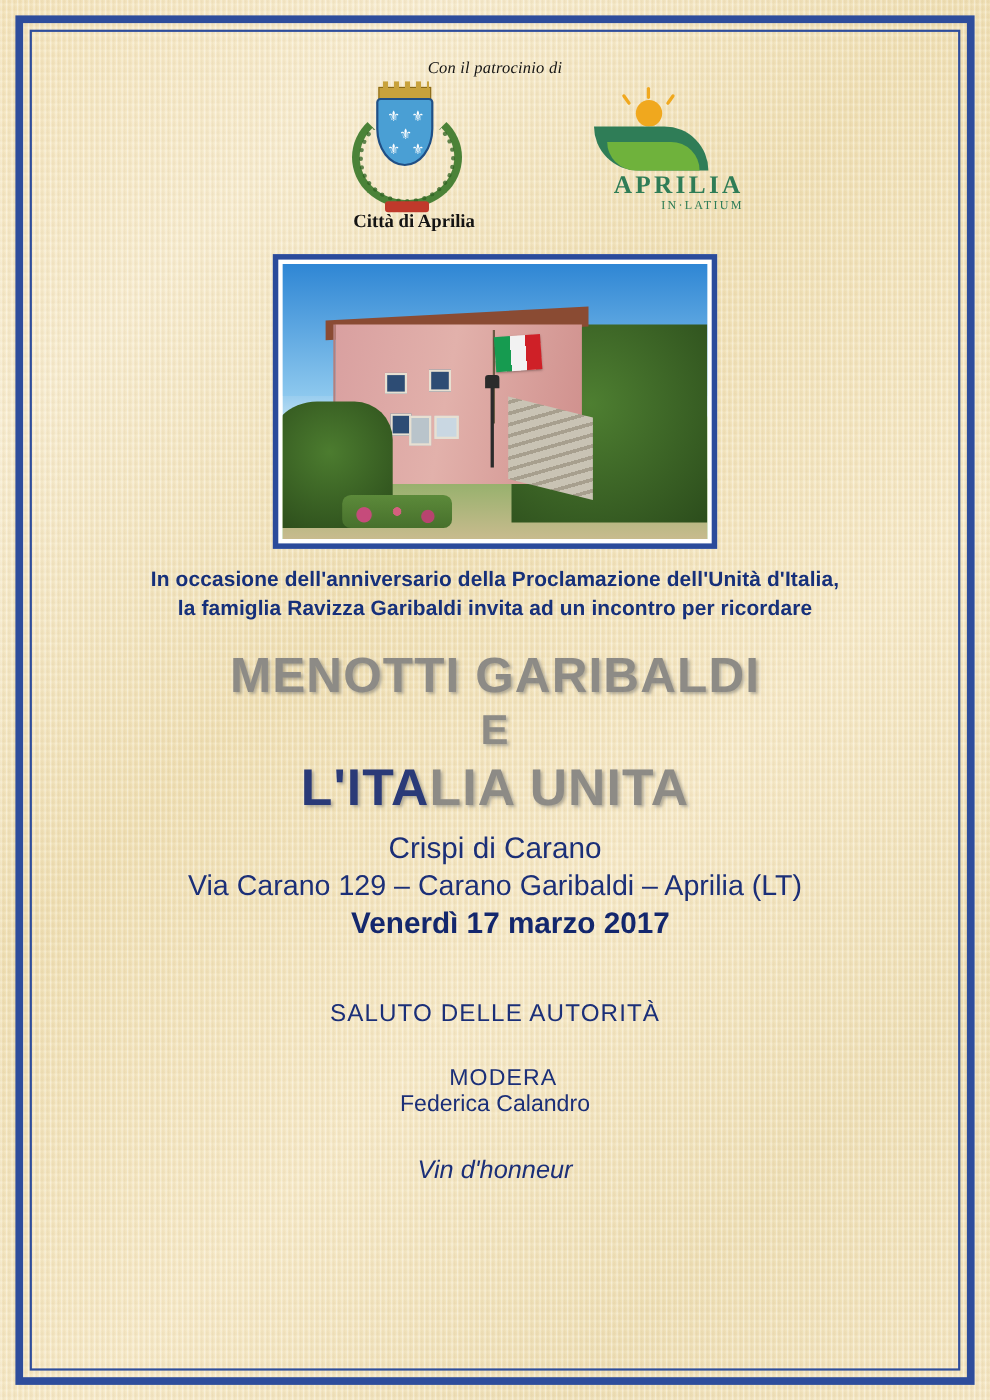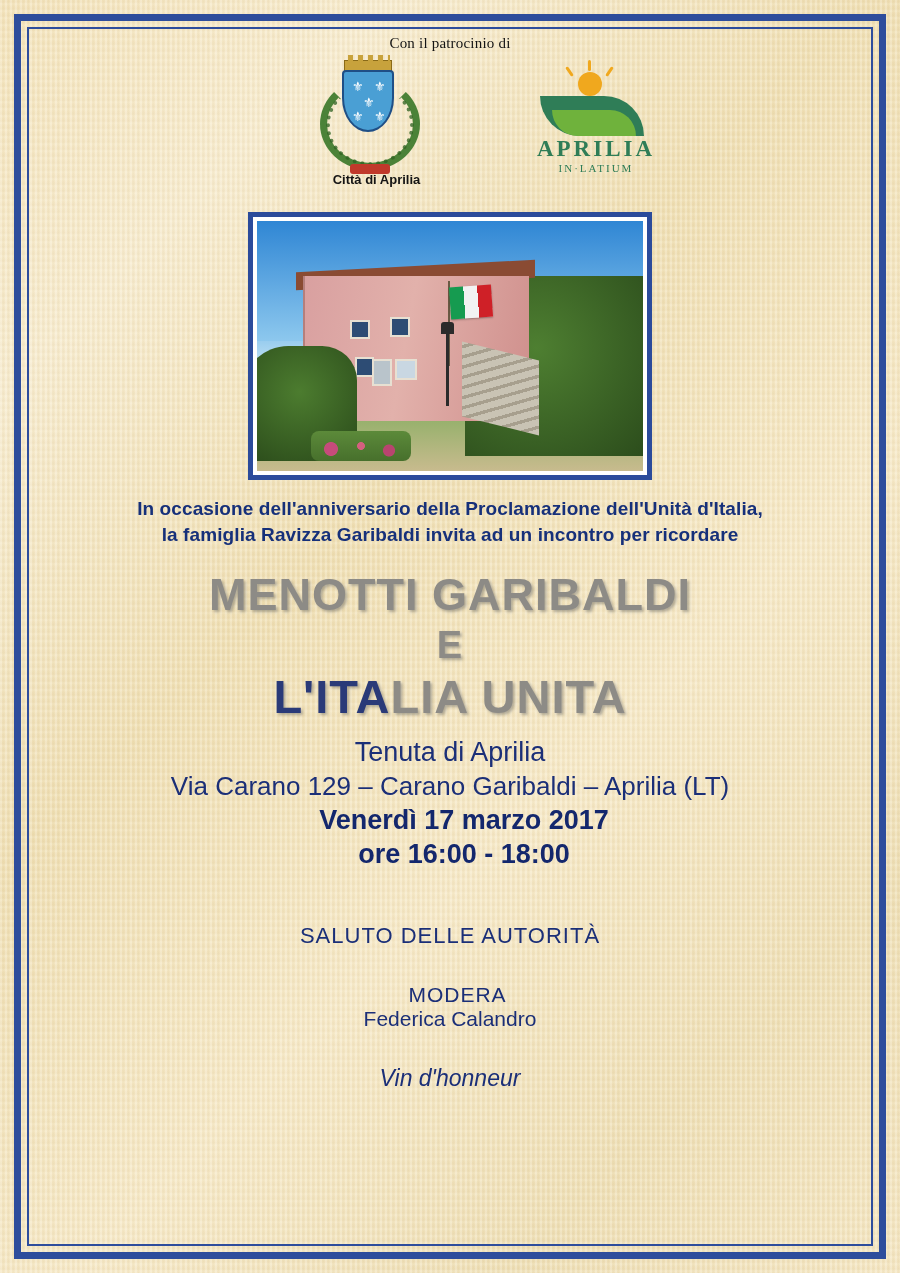--- a/index.html
+++ b/index.html
@@ -52,22 +52,23 @@
     position: absolute;
     left: 38px; top: 34px; right: 38px; bottom: 34px;
     text-align: center;
     color: #1b2f78;
   }
 
   .patronage-label {
     font-family: "Liberation Serif", serif;
     font-size: 15px;
     color: #141414;
-    margin-top: 1px;
+    margin-top: 20px;
     letter-spacing: 0.2px;
+    font-style: italic;
   }
 
   .logos {
     position: relative;
     height: 152px;
     margin-top: 4px;
   }
 
   .logo-comune {
     position: absolute;
@@ -139,32 +140,33 @@
     left: 44px; top: 104px;
     width: 40px; height: 10px;
     background: #c0392b;
     border-radius: 3px;
   }
   .comune-name {
     position: absolute;
     left: -8px;
     top: 112px;
     width: 157px;
-    font-family: Liberation Sans, sans-serif;
-    font-size: 13px;
+    font-family: Liberation Serif, serif;
+    font-size: 17px;
     font-weight: bold;
     color: #141414;
   }
 
   .logo-aprilia {
     position: absolute;
     left: 478px;
     top: 14px;
     width: 160px;
     height: 118px;
+    text-align: right;
   }
   .ap-sun {
     position: absolute;
     left: 62px; top: 2px;
     width: 24px; height: 24px;
     border-radius: 50%;
     background: #f0a81e;
   }
   .ap-ray {
     position: absolute;
@@ -404,24 +406,23 @@
       <div>la famiglia Ravizza Garibaldi invita ad un incontro per ricordare</div>
     </div>
 
     <div class="title-block">
       <div class="title-line1">MENOTTI GARIBALDI</div>
       <div class="title-line2">E</div>
       <div class="title-line3"><span class="t-dark">L'ITA</span><span>LIA UNITA</span></div>
     </div>
 
     <div class="venue">
-      <div>Tenuta di Aprilia</div>
+      <div>Crispi di Carano</div>
       <div class="addr">Via Carano 129 – Carano Garibaldi – Aprilia (LT)</div>
       <div class="date">Venerdì 17 marzo 2017</div>
-      <div class="date">ore 16:00 - 18:00</div>
     </div>
 
     <div class="salute">SALUTO DELLE AUTORITÀ</div>
 
 
     <div class="modera-head">MODERA</div>
     <div class="modera-name">Federica Calandro</div>
 
     <div class="vin">Vin d'honneur</div>
 

